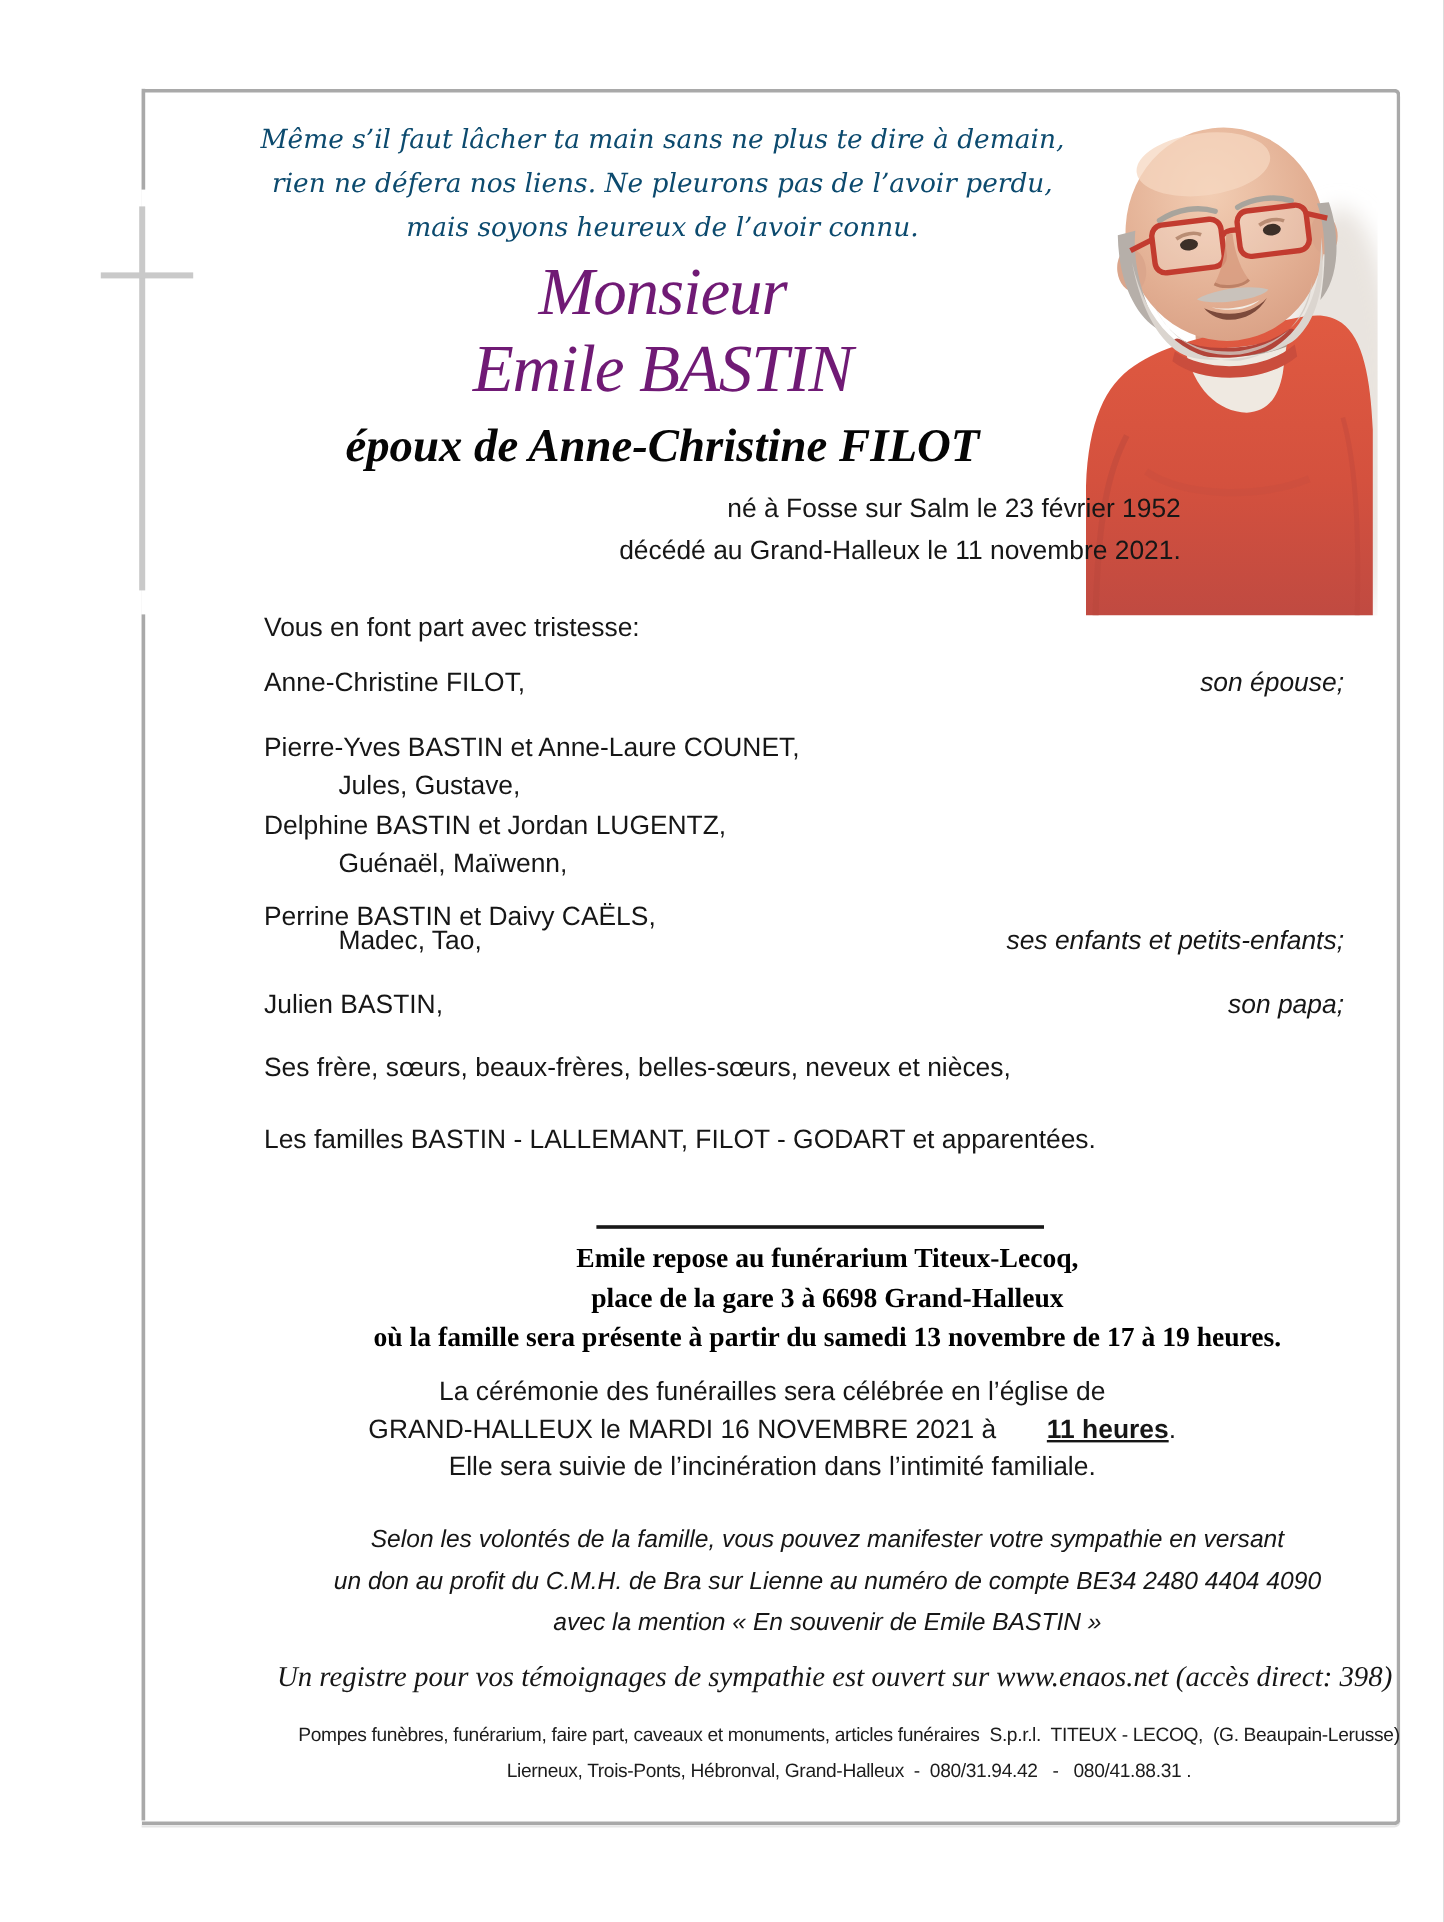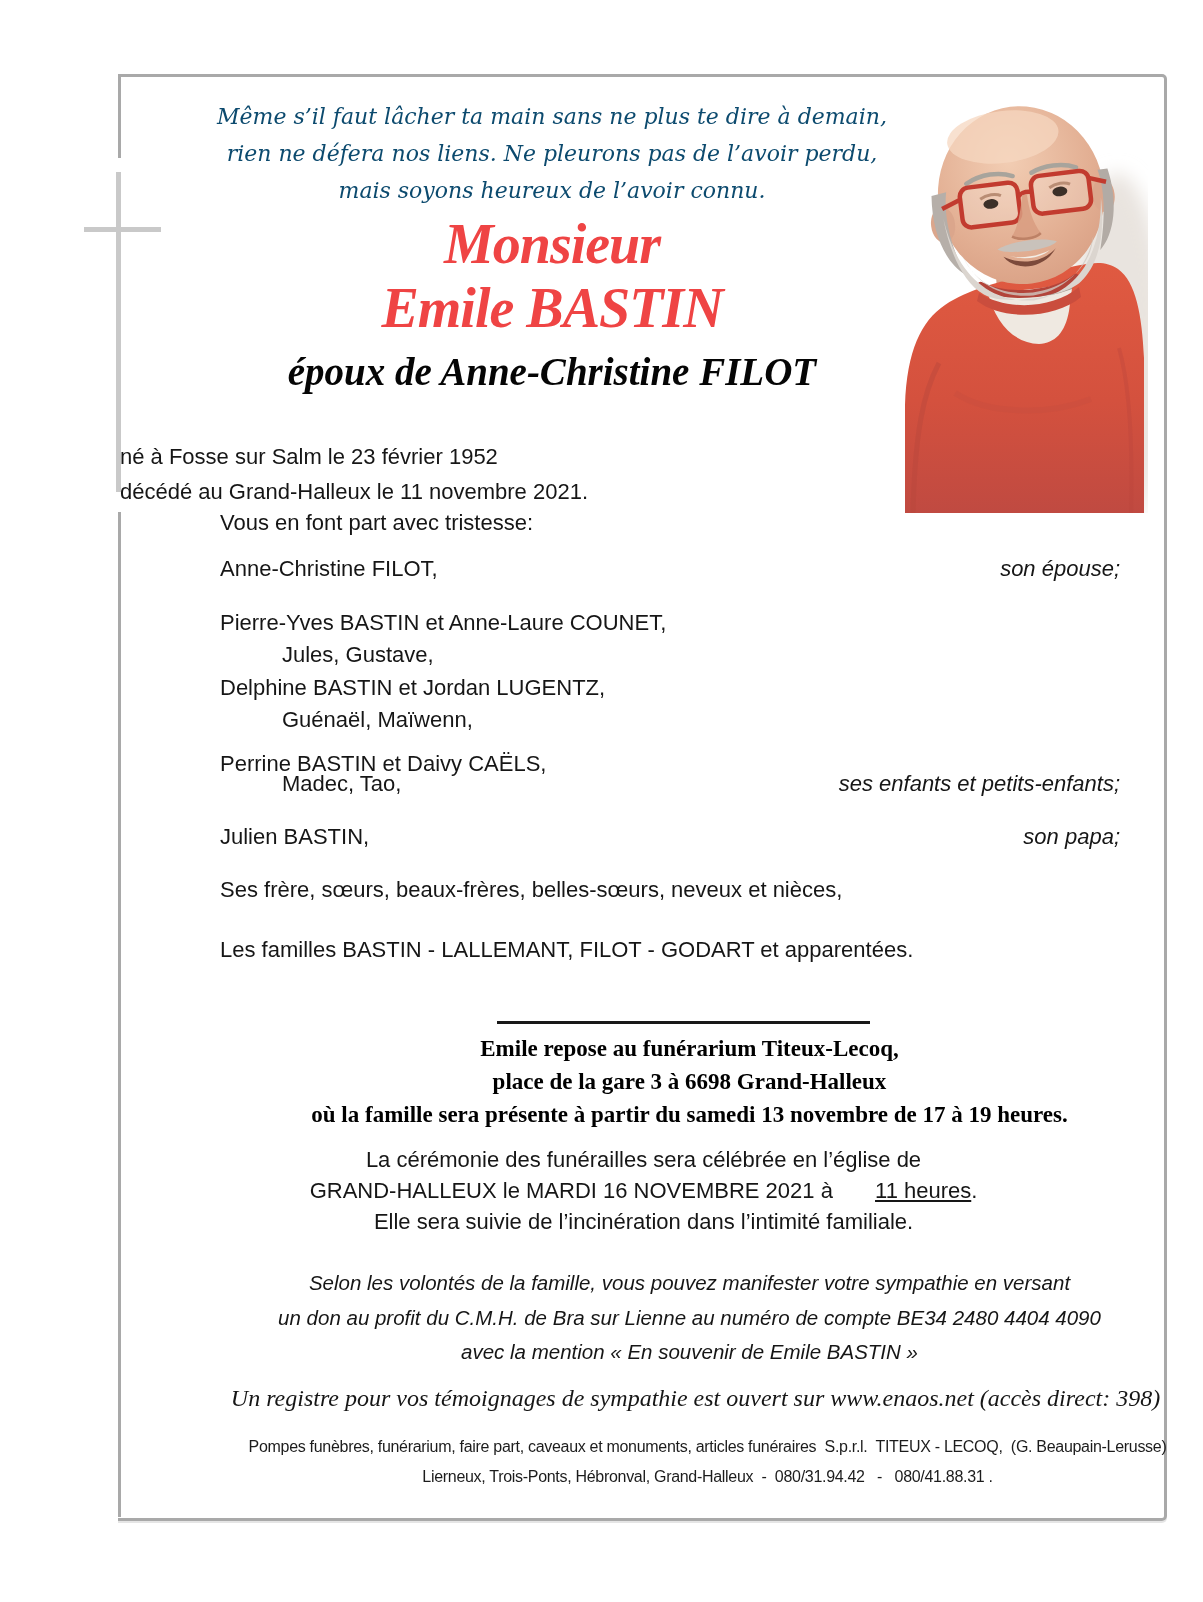--- a/index.html
+++ b/index.html
@@ -23,30 +23,30 @@
   .cross-h{left:84px;top:227px;width:77px;height:5px;background:#c9c9c9;}
 
   
   .epigraph{
     left:120px;top:98px;width:864px;text-align:center;
     font-family:"DejaVu Serif","Liberation Serif",serif;font-style:italic;
     font-size:22px;line-height:37px;color:#0c4a6e;
   }
   .title-block{
     left:120px;top:212px;width:864px;text-align:center;
-    font-family:"Liberation Serif",serif;font-weight:bold;font-style:italic;
-    font-size:56px;line-height:64px;letter-spacing:-1px;color:#ef4444;
+    font-family:"Liberation Serif",serif;font-weight:normal;font-style:italic;
+    font-size:56px;line-height:64px;letter-spacing:-1px;color:#701a75;
   }
   .spouse-line{
     left:120px;top:349px;width:864px;text-align:center;
     font-family:"Liberation Serif",serif;font-weight:bold;font-style:italic;
     font-size:39px;line-height:46px;color:#050505;
   }
   .vital{
-    left:120px;top:439px;width:864px;text-align:left;
+    left:120px;top:406px;width:864px;text-align:right;
     font-size:22px;line-height:35px;
   }
 
   
   .photo{left:895px;top:93px;width:253px;height:420px;}
 
   
   .body-list{left:220px;top:505px;width:900px;font-size:22px;}
   .brow{position:absolute;left:0;right:0;height:30px;line-height:30px;white-space:nowrap;}
   .brow .role{position:absolute;right:0;top:0;font-style:italic;}
@@ -56,21 +56,21 @@
   .separator{left:497px;top:1021px;width:373px;height:3px;background:#181818;}
   .repose{
     left:120px;top:1032px;width:1047px;text-align:center;padding-left:46px;box-sizing:content-box;
     font-family:"Liberation Serif",serif;font-weight:bold;
     font-size:23px;line-height:33px;color:#000;white-space:nowrap;
   }
   .ceremony{
     left:120px;top:1144px;width:1047px;text-align:center;
     font-size:22px;line-height:31px;white-space:nowrap;
   }
-  .ceremony .emph{font-weight:normal;text-decoration:underline;margin-left:36px;}
+  .ceremony .emph{font-weight:bold;text-decoration:underline;margin-left:36px;}
   .donation{
     left:120px;top:1266px;width:1047px;text-align:center;padding-left:46px;
     font-style:italic;font-size:20.5px;line-height:34.5px;white-space:nowrap;
   }
   .registry{
     left:120px;top:1383px;width:1047px;text-align:center;padding-left:52px;
     font-family:"Liberation Serif",serif;font-style:italic;
     font-size:24px;line-height:30px;white-space:nowrap;
   }
   .footer{

